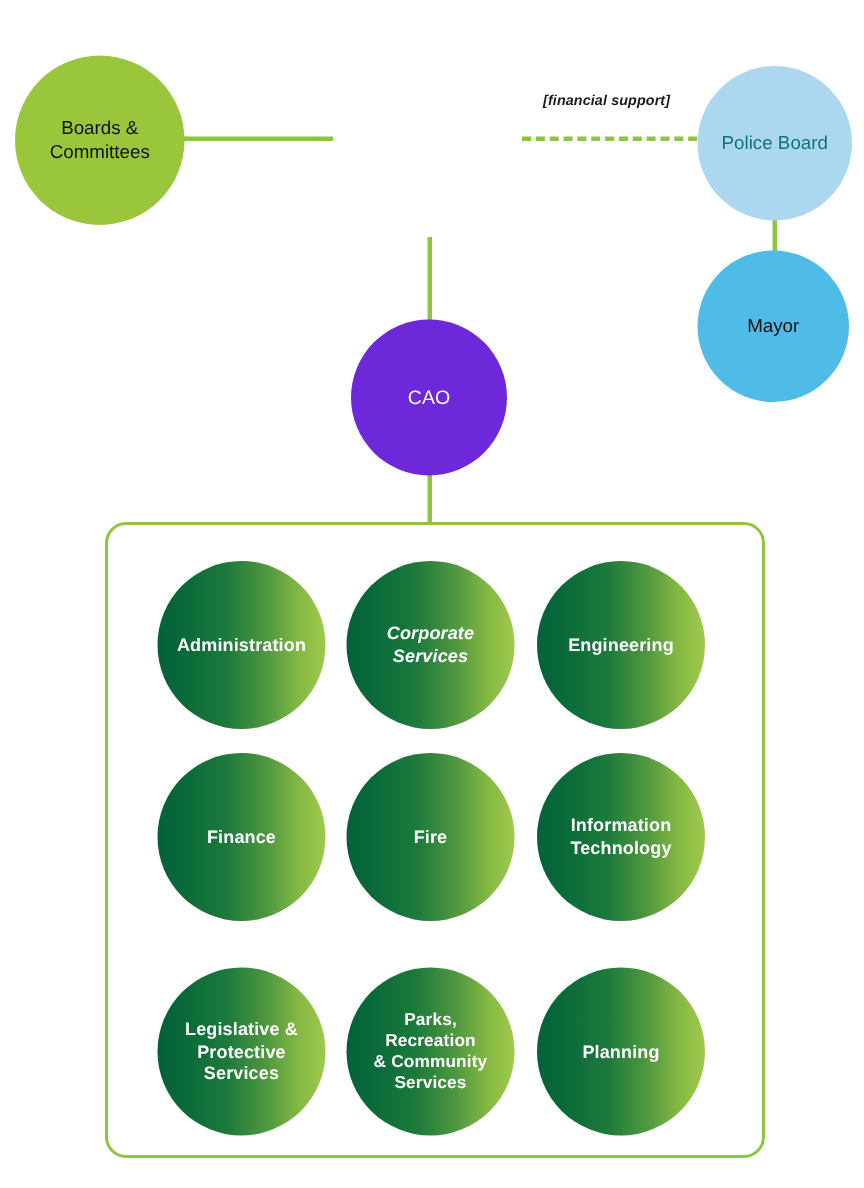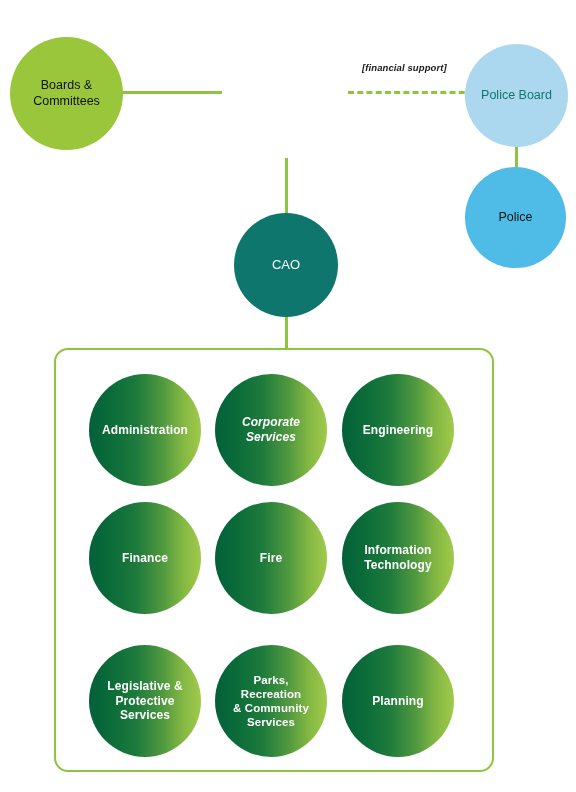--- a/index.html
+++ b/index.html
@@ -77,21 +77,21 @@
     color: #0f766e;
     font-size: 12.5px;
     justify-content: center;
   }
   .node-police {
     background: #4FBCE8;
     color: #111111;
     font-size: 12.5px;
   }
   .node-cao {
-    background: #0f766e;
+    background: #6d28d9;
     color: #ffffff;
     font-size: 13px;
   }
 
   .node-dept {
     background: linear-gradient(90deg,
                 #04603a 0%,
                 #0a6b39 18%,
                 #1d7a3c 42%,
                 #51993f 66%,
@@ -133,28 +133,28 @@
     <span class="node-label">Boards &amp;
 Committees</span>
   </div>
 
 
   <div class="node node-policeboard" style="left:465px; top:44px; width:103px; height:103px;">
     <span class="node-label">Police Board</span>
   </div>
 
   <div class="node node-police" style="left:465px; top:167px; width:101px; height:101px;">
-    <span class="node-label">Police</span>
+    <span class="node-label">Mayor</span>
   </div>
 
   <div class="node node-cao" style="left:234px; top:213px; width:104px; height:104px;">
     <span class="node-label">CAO</span>
   </div>
 
-  <div id="departments-box" style="left:54px; top:348px; width:440px; height:424px;">
+  <div id="departments-box" style="left:70px; top:348px; width:440px; height:424px;">
 
     <div class="node node-dept" style="left:33px; top:24px; width:112px; height:112px;">
       <span class="node-label">Administration</span>
     </div>
 
     <div class="node node-dept" style="left:159px; top:24px; width:112px; height:112px;font-style:italic;">
       <span class="node-label">Corporate
 Services</span>
     </div>
 

